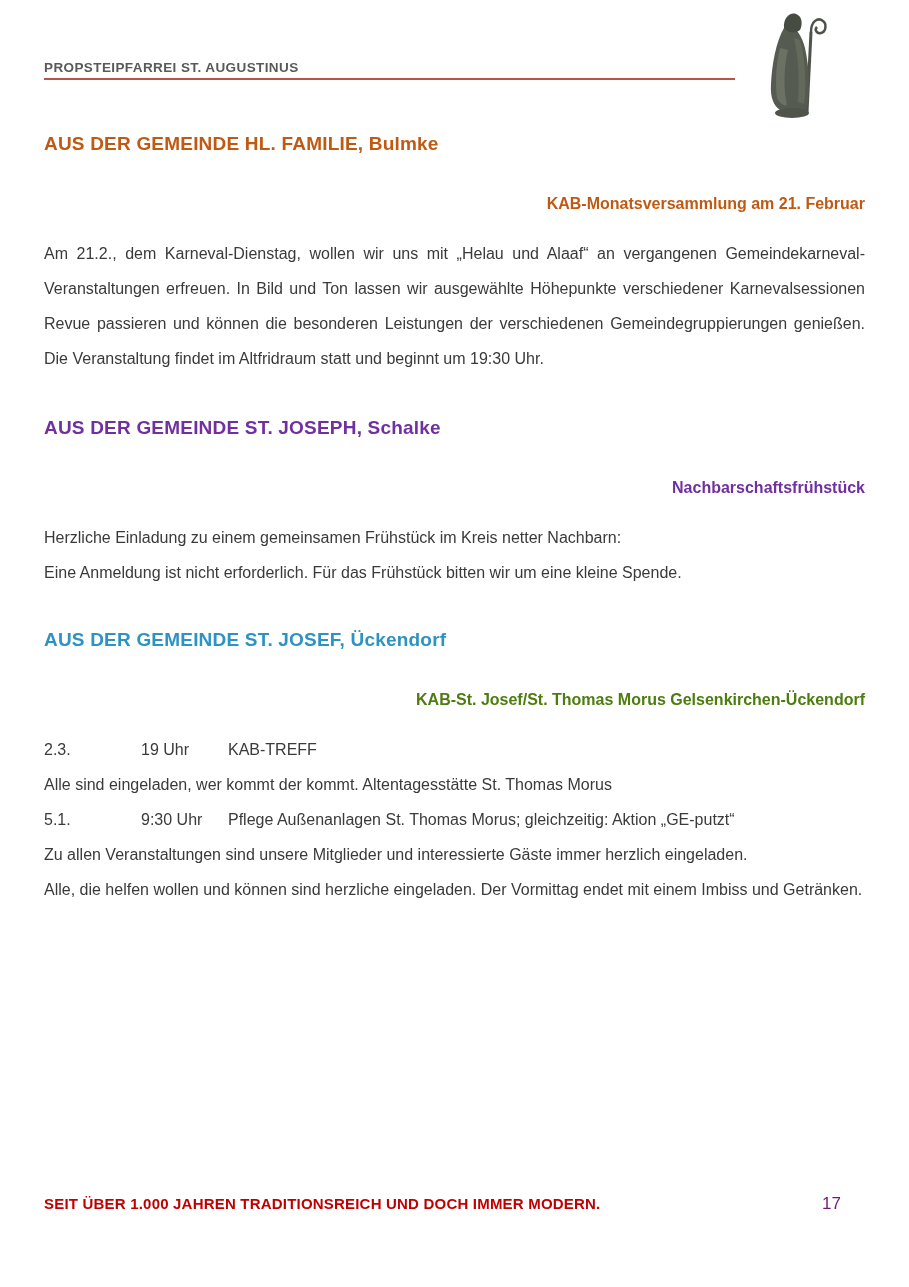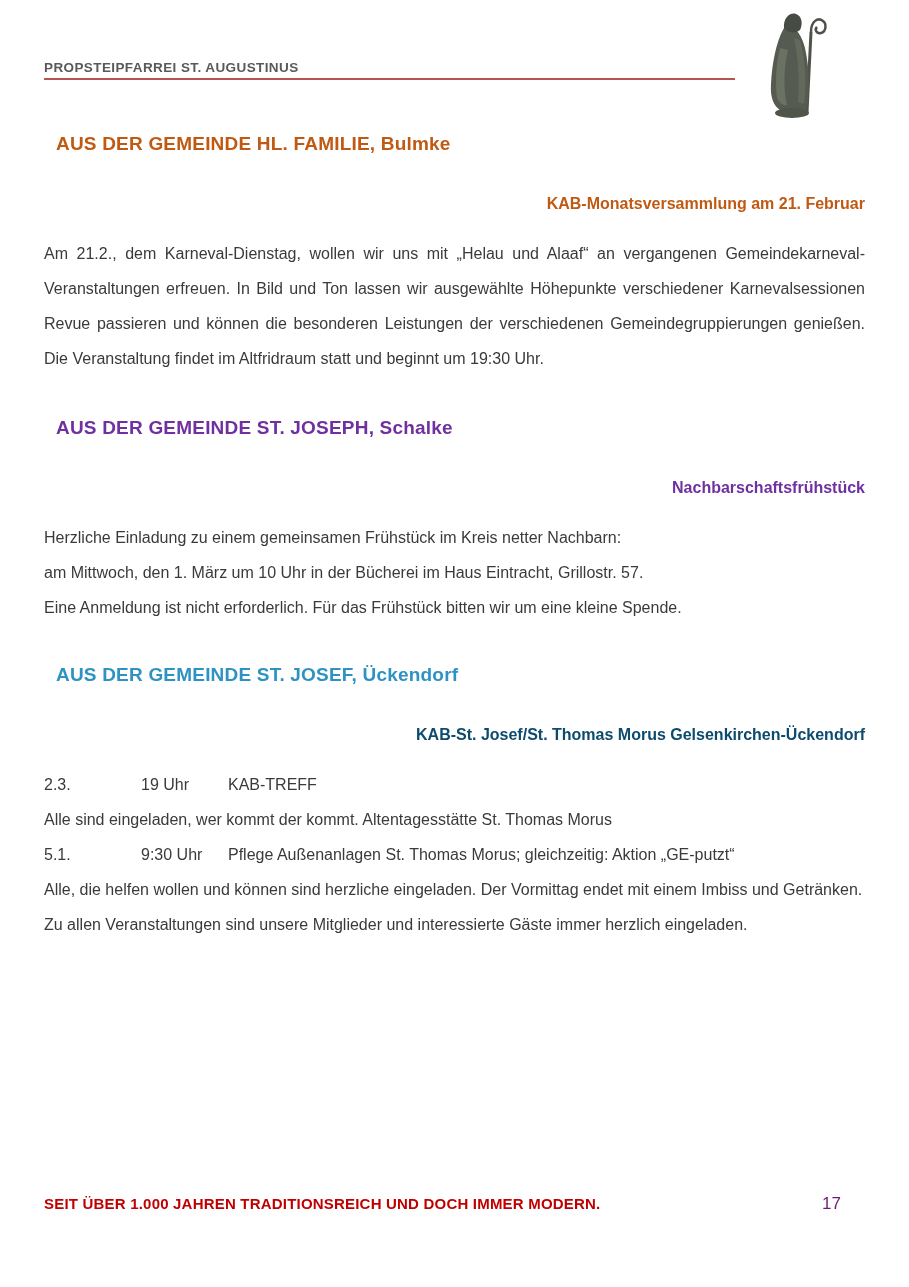--- a/index.html
+++ b/index.html
@@ -23,21 +23,21 @@
   .statue {
     position: absolute;
     top: 8px;
     right: 70px;
     width: 85px;
     height: 112px;
   }
   
   .content { padding: 0 44px; }
   .sec-heading {
-    margin: 12px;
+    margin: 0;
     font-size: 19px;
     line-height: 24px;
     font-weight: bold;
     letter-spacing: 0.2px;
   }
   .sec-subheading {
     margin: 38px 0 0 0;
     font-size: 16px;
     line-height: 20px;
     font-weight: bold;
@@ -108,42 +108,41 @@
       <h1 class="sec-heading" style="color: rgb(192, 90, 19);">AUS DER GEMEINDE HL. FAMILIE, Bulmke</h1>
       <h2 class="sec-subheading" style="color: rgb(192, 90, 19);">KAB-Monatsversammlung am 21. Februar</h2>
       <p class="body-text justified">Am 21.2., dem Karneval-Dienstag, wollen wir uns mit „Helau und Alaaf“ an vergangenen Gemeindekarneval-Veranstaltungen erfreuen. In Bild und Ton lassen wir ausgewählte Höhepunkte verschiedener Karnevalsessionen Revue passieren und können die besonderen Leistungen der verschiedenen Gemeindegruppierungen genießen. Die Veranstaltung findet im Altfridraum statt und beginnt um 19:30 Uhr.</p>
     </section>
 
     <section class="section-2">
       <h1 class="sec-heading" style="color: rgb(112, 48, 160);">AUS DER GEMEINDE ST. JOSEPH, Schalke</h1>
       <h2 class="sec-subheading" style="color: rgb(112, 48, 160);">Nachbarschaftsfrühstück</h2>
       <div class="body-text">
         <p class="line">Herzliche Einladung zu einem gemeinsamen Frühstück im Kreis netter Nachbarn:</p>
-        <p class="line">am Mittwoch, den 1. März um 10 Uhr in der Bücherei im Haus Eintracht, Grillostr. 57.</p>
         <p class="line">Eine Anmeldung ist nicht erforderlich. Für das Frühstück bitten wir um eine kleine Spende.</p>
       </div>
     </section>
 
     <section class="section-3">
       <h1 class="sec-heading" style="color: rgb(46, 147, 194);">AUS DER GEMEINDE ST. JOSEF, Ückendorf</h1>
-      <h2 class="sec-subheading" style="color: #0c4a6e;">KAB-St. Josef/St. Thomas Morus Gelsenkirchen-Ückendorf</h2>
+      <h2 class="sec-subheading" style="color: #4d7c0f;">KAB-St. Josef/St. Thomas Morus Gelsenkirchen-Ückendorf</h2>
       <div class="body-text">
         <div class="event-row line">
           <span class="ev-date">2.3.</span>
           <span class="ev-time">19 Uhr</span>
           <span class="ev-title">KAB-TREFF</span>
         </div>
         <p class="line">Alle sind eingeladen, wer kommt der kommt. Altentagesstätte St. Thomas Morus</p>
         <div class="event-row line">
           <span class="ev-date">5.1.</span>
           <span class="ev-time">9:30 Uhr</span>
           <span class="ev-title">Pflege Außenanlagen St. Thomas Morus; gleichzeitig: Aktion „GE-putzt“</span>
         </div>
+        <p class="line">Zu allen Veranstaltungen sind unsere Mitglieder und interessierte Gäste immer herzlich eingeladen.</p>
         <p class="line">Alle, die helfen wollen und können sind herzliche eingeladen. Der Vormittag endet mit einem Imbiss und Getränken.</p>
-        <p class="line">Zu allen Veranstaltungen sind unsere Mitglieder und interessierte Gäste immer herzlich eingeladen.</p>
       </div>
     </section>
 
   </div>
 
   <div class="page-footer">
     <div class="footer-motto" style="color: rgb(192, 0, 0);">SEIT ÜBER 1.000 JAHREN TRADITIONSREICH UND DOCH IMMER MODERN.</div>
     <div class="page-number">17</div>
   </div>
 

